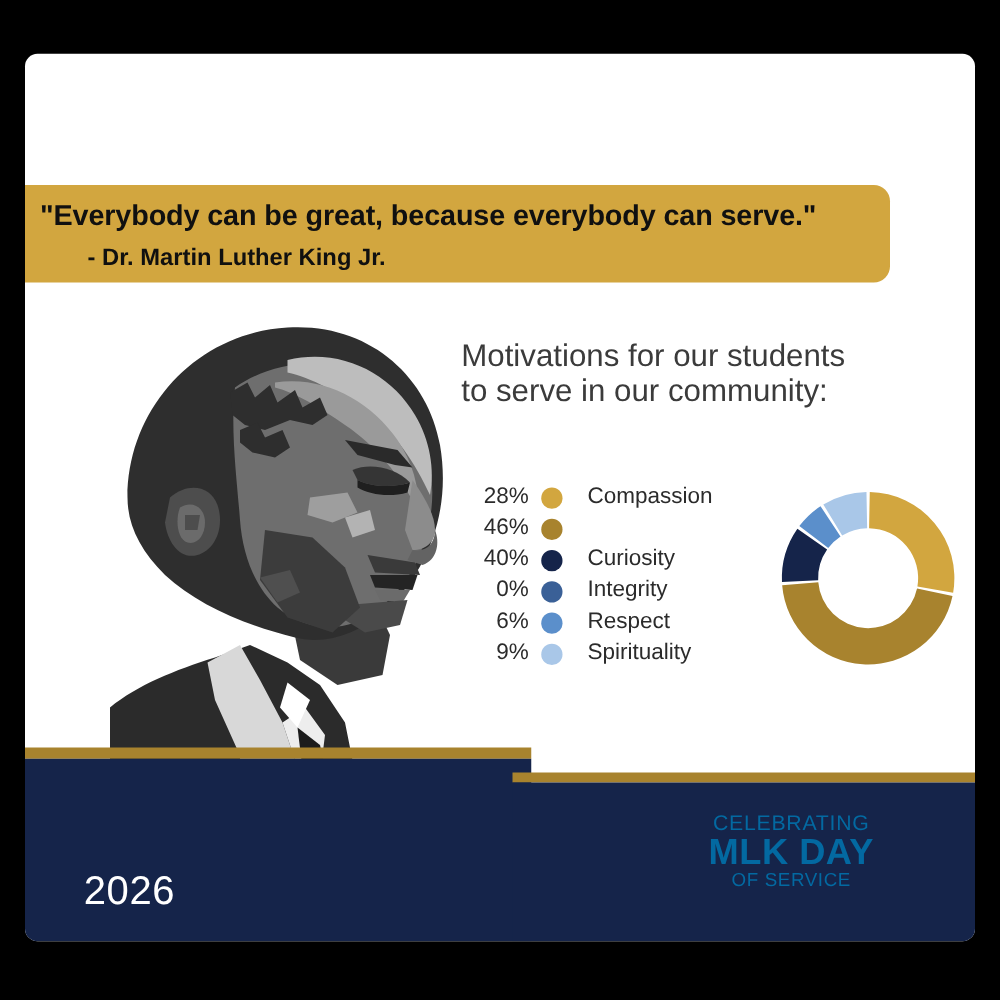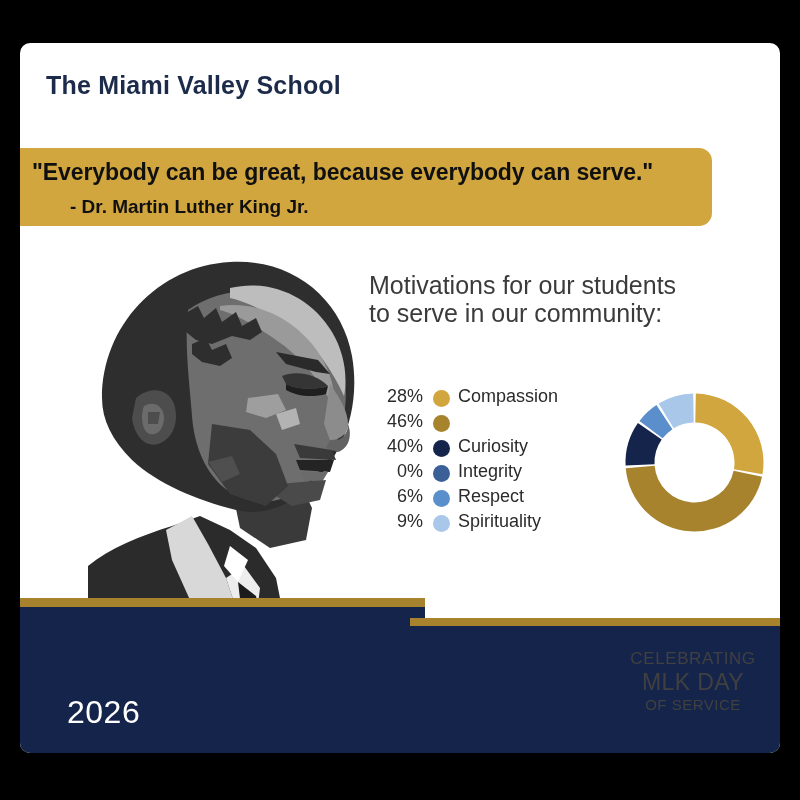--- a/index.html
+++ b/index.html
@@ -107,21 +107,21 @@
   }
   .legend-swatch {
     width: 17px;
     height: 17px;
     border-radius: 50%;
     flex: 0 0 auto;
   }
   .legend-label {
     font-size: 18px;
     color: #2b2b2b;
-    padding-left: 8px;
+    padding-left: 20px;
     white-space: nowrap;
   }
 
   
   .donut {
     position: absolute;
     left: 597px;
     top: 342px;
     width: 155px;
     height: 155px;
@@ -166,49 +166,48 @@
     left: 47px;
     top: 630px;
     font-size: 32px;
     color: #ffffff;
     letter-spacing: 0.5px;
     margin-top: 21px;
   }
 
   .mlk-block {
     position: absolute;
-    left: 583px;
+    left: 523px;
     top: 605px;
     width: 180px;
     text-align: center;
-    color: #404040;
+    color: #0369a1;
   }
   .mlk-celebrating {
     font-size: 17px;
     letter-spacing: 0.6px;
     line-height: 21px;
   }
   .mlk-day {
-    font-size: 23px;
-    font-weight: normal;
+    font-size: 29px;
+    font-weight: bold;
     letter-spacing: 0.4px;
     line-height: 26px;
   }
   .mlk-service {
     font-size: 15px;
     letter-spacing: 0.5px;
     line-height: 19px;
   }
 </style>
 </head>
 <body>
 
 <div id="poster">
 
-  <div class="school-title">The Miami Valley School</div>
 
   <div class="quote-banner">
     <div class="quote-text">"Everybody can be great, because everybody can serve."</div>
     <div class="quote-attrib">- Dr. Martin Luther King Jr.</div>
   </div>
 
   <div class="portrait">
     <svg viewBox="0 0 310 400" width="310" height="400" preserveAspectRatio="xMidYMid meet">
 
       <path d="M8 400 L8 318 C30 300 60 288 92 278 L120 268 L150 282 L176 300 L196 330 L210 400 Z" fill="#2b2b2b"></path>

